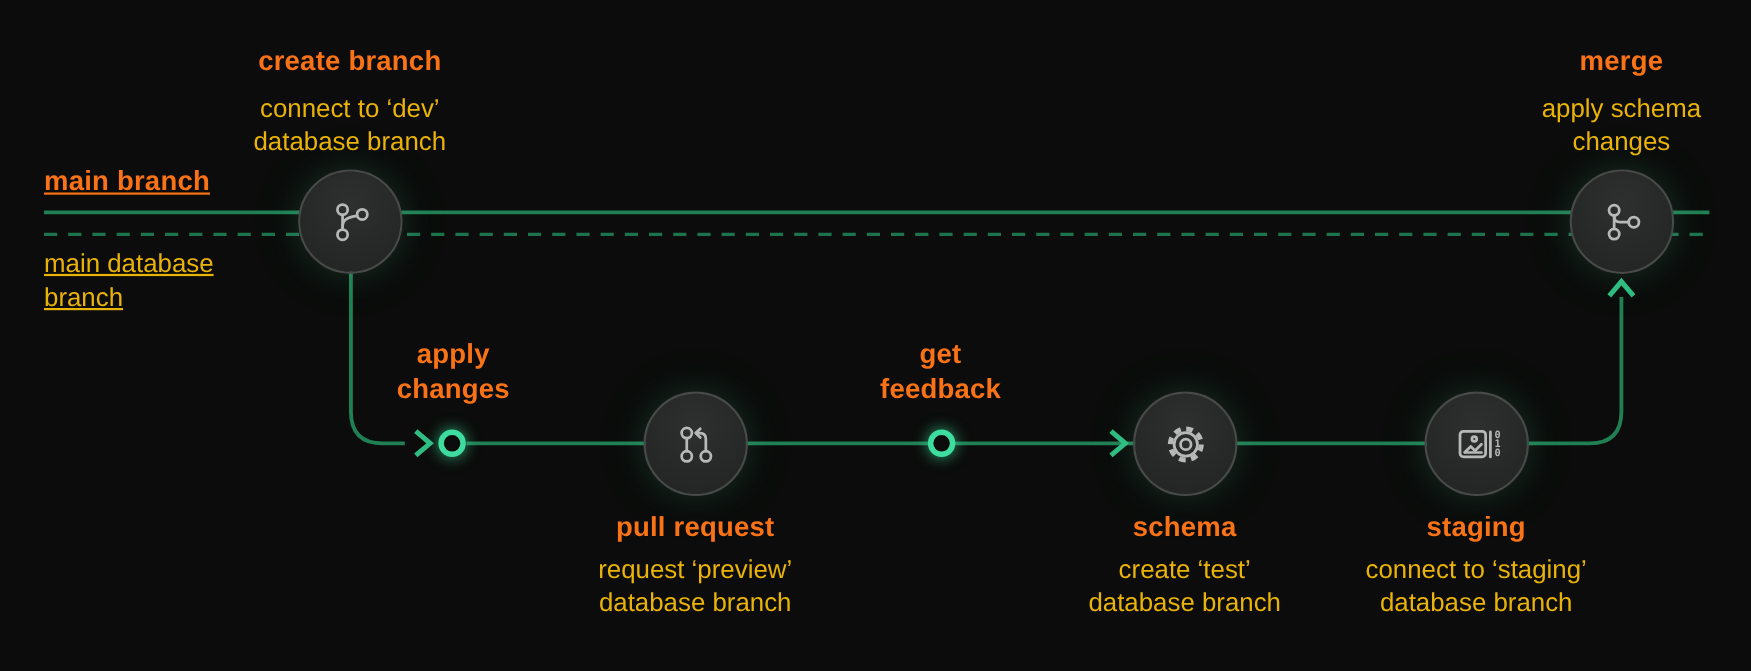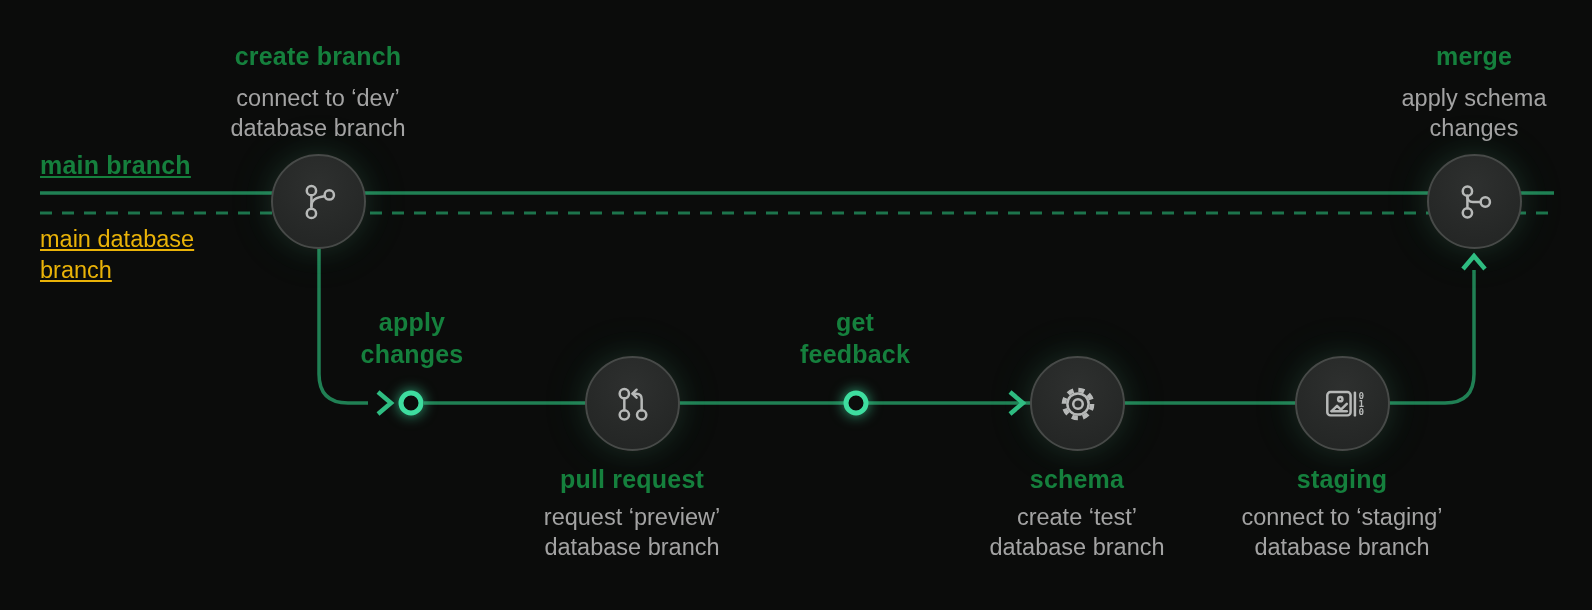--- a/index.html
+++ b/index.html
@@ -18,25 +18,25 @@
     box-sizing:border-box;
     background:radial-gradient(circle at 50% 32%, #2e302f 0%, #252726 72%, #222423 100%);
     border:2px solid #474a48;
     display:flex;align-items:center;justify-content:center;
     box-shadow:0 0 30px rgba(140,230,180,.12), 0 0 60px rgba(46,200,140,.07);
   }
   .node svg{stroke:#b7b9b8;fill:none;stroke-width:2.3;stroke-linecap:round;stroke-linejoin:round;}
   .node .icon-digit{fill:#b7b9b8;stroke:none;font-family:"DejaVu Sans Mono", monospace;font-size:8.6px;font-weight:bold;}
   .lbl{position:absolute;z-index:3;}
   .step-title{
-    font-size:25px;font-weight:bold;color:#15803d;
+    font-size:25px;font-weight:bold;color:#f97316;
     line-height:32px;text-align:center;letter-spacing:.2px;
   }
   .step-sub{
-    font-size:23.5px;color:#a3a3a3;line-height:30px;text-align:center;margin-top:11px;
+    font-size:23.5px;color:#eab308;line-height:30px;text-align:center;margin-top:11px;
   }
   .step-sub.tight{margin-top:7px;}
   .left-align{text-align:left;text-decoration:underline;}
   
   .lbl-create{left:168px;top:40px;width:300px;}
   .lbl-merge{left:1356px;top:40px;width:236px;}
   .lbl-main-branch{left:40px;top:149px;}
   .lbl-main-db{left:40px;top:224px;font-size:23.5px;color:#eab308;line-height:31px;}
   .lbl-commit{left:292px;top:306px;width:240px;}
   .lbl-feedback{left:735px;top:306px;width:240px;}

